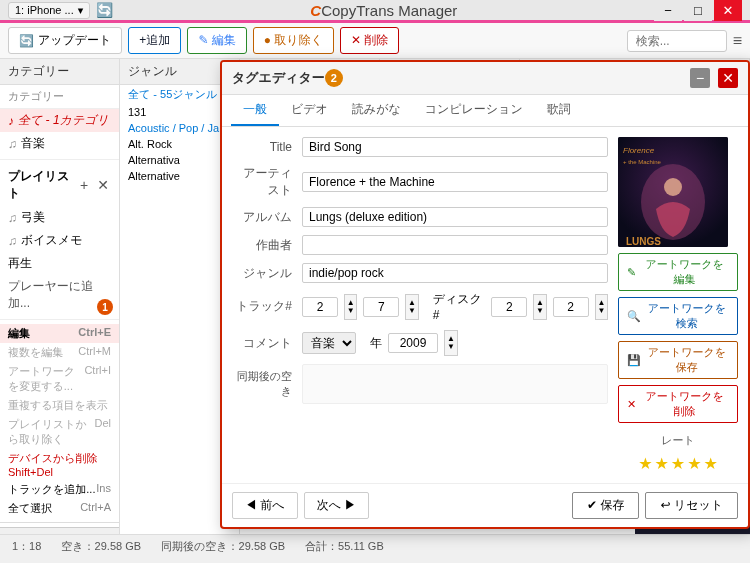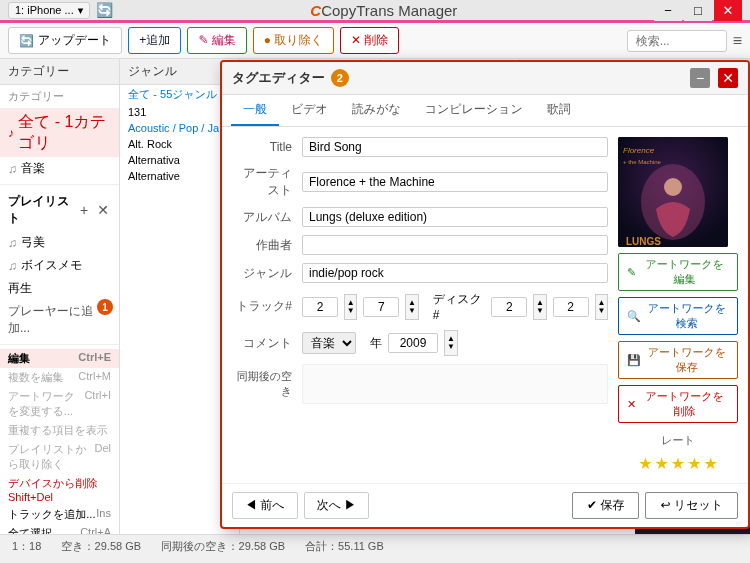--- a/index.html
+++ b/index.html
@@ -11,21 +11,21 @@
     .title-bar-center { font-size: 15px; color: #444; font-weight: normal; }
     .title-bar-right { display: flex; gap: 2px; }
     .title-btn { width: 28px; height: 22px; border: none; background: #e8e8e8; cursor: pointer; font-size: 13px; display: flex; align-items: center; justify-content: center; }
     .title-btn.close { color: #fff; background: #e81123; }
     .iphone-badge { background: #f5f5f5; border: 1px solid #ccc; border-radius: 3px; padding: 1px 6px; font-size: 11px; display: flex; align-items: center; gap: 4px; }
 
     
     .toolbar { background: #f8f8f8; height: 36px; display: flex; align-items: center; padding: 0 8px; gap: 6px; border-bottom: 1px solid #ddd; }
     .tool-btn { border: 1px solid #ccc; background: white; border-radius: 3px; padding: 4px 10px; font-size: 12px; cursor: pointer; display: flex; align-items: center; gap: 4px; }
     .tool-btn.blue { color: #0f172a; border-color: #0078d7; }
-    .tool-btn.green { color: #be185d; border-color: #2a8a2a; }
+    .tool-btn.green { color: #3b82f6; border-color: #2a8a2a; }
     .tool-btn.orange { color: #c06000; border-color: #c06000; }
     .tool-btn.red { color: #c00000; border-color: #c00000; }
     .search-box { margin-left: auto; border: 1px solid #ccc; border-radius: 3px; padding: 3px 8px; font-size: 12px; width: 100px; }
     .menu-icon { font-size: 16px; cursor: pointer; color: #555; }
 
     
     .col-headers { display: flex; background: #f0f0f0; border-bottom: 1px solid #ddd; height: 26px; align-items: center; }
     .col-header { padding: 0 8px; color: #333; font-size: 12px; border-right: 1px solid #ddd; height: 100%; display: flex; align-items: center; }
     .col-cat { width: 120px; }
     .col-genre { width: 120px; }
@@ -64,21 +64,21 @@
     .track-time { width: 55px; font-size: 11px; color: #555; text-align: right; }
     .track-num { width: 20px; font-size: 11px; color: #555; text-align: center; }
 
     
     .album-art-panel { width: 115px; background: #1a1a2e; overflow: hidden; }
 
     
     .dialog-overlay { position: absolute; top: 60px; left: 220px; width: 530px; z-index: 20; }
     .dialog { background: white; border: 2px solid #cc2200; border-radius: 4px; box-shadow: 4px 4px 16px rgba(0,0,0,0.3); }
     .dialog-titlebar { background: #f5f5f5; padding: 6px 10px; display: flex; align-items: center; justify-content: space-between; border-bottom: 1px solid #ddd; border-radius: 2px 2px 0 0; }
-    .dialog-title { font-size: 13px; font-weight: bold; color: #333; display: flex; align-items: center; gap: 6px; text-align: center; }
+    .dialog-title { font-size: 13px; font-weight: bold; color: #333; display: flex; align-items: center; gap: 0; text-align: center; }
     .dialog-badge { display: inline-flex; align-items: center; justify-content: center; width: 18px; height: 18px; border-radius: 50%; background: #e08000; color: white; font-size: 11px; font-weight: bold; }
     .dialog-close { background: #cc0000; color: white; border: none; border-radius: 2px; width: 20px; height: 20px; cursor: pointer; font-size: 14px; display: flex; align-items: center; justify-content: center; }
     .dialog-minimize { background: #888; color: white; border: none; border-radius: 2px; width: 20px; height: 20px; cursor: pointer; font-size: 14px; display: flex; align-items: center; justify-content: center; margin-right: 4px; }
     .dialog-tabs { display: flex; padding: 0 9px; border-bottom: 1px solid #ddd; background: white; }
     .dialog-tab { padding: 6px 12px; font-size: 12px; cursor: pointer; color: #555; border-bottom: 2px solid transparent; }
     .dialog-tab.active { color: #0078d7; border-bottom: 2px solid #0078d7; }
     .dialog-body { display: flex; padding: 10px; gap: 10px; }
     .dialog-form { flex: 1; }
     .form-row { display: flex; align-items: center; margin-bottom: 8px; }
     .form-label { width: 70px; font-size: 12px; color: #555; text-align: right; padding-right: 10px; flex-shrink: 0; }
@@ -168,21 +168,21 @@
     </div>
   </div>
 </div>
 
 <div class="main">
 
   <div class="sidebar">
     <div class="sidebar-section-title">カテゴリー</div>
     <div class="sidebar-item active">
       <span style="color:#c00;">♪</span>
-      <span style="font-size:16px;">全て - 1カテゴリ</span>
+      <span style="font-size:12px;font-style:italic;">全て - 1カテゴリ</span>
     </div>
     <div class="sidebar-item">
       <span style="color:#888;">♫</span>
       <span>音楽</span>
     </div>
     <div class="sidebar-divider"></div>
     <div class="playlist-header">
       <span class="playlist-title">プレイリスト</span>
       <div class="playlist-controls">
         <span class="pl-btn">+</span>

